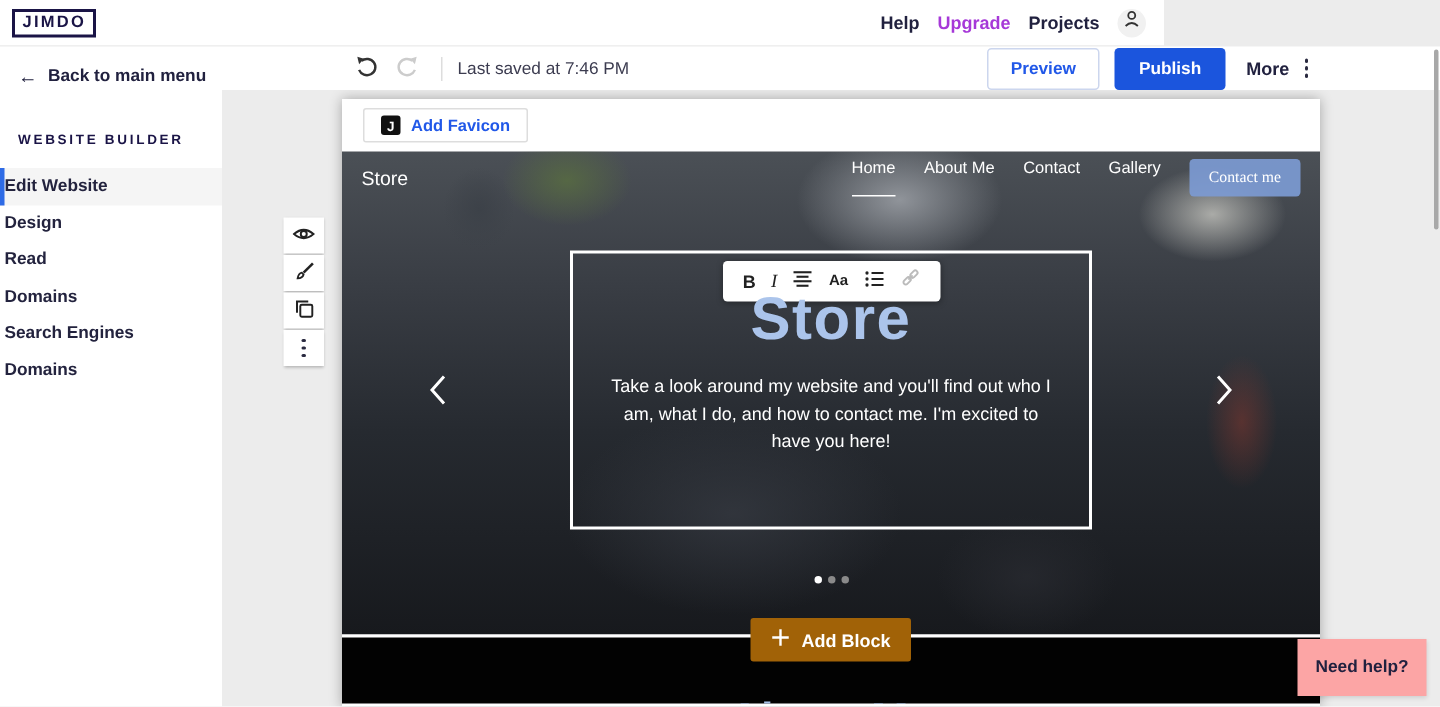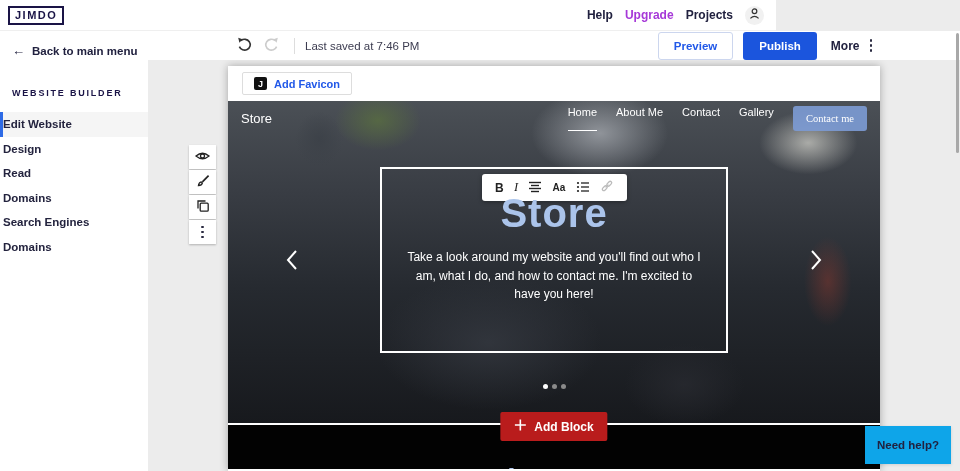--- a/index.html
+++ b/index.html
@@ -79,27 +79,27 @@
   .hero-text { position:absolute; left:24px; right:24px; top:79px; text-align:center; color:#fff; font-size:12px; line-height:1.55; }
   .read-more-wrap { position:absolute; left:0; right:0; top:119px; text-align:center; }
   .btn-readmore { background:#8ba8d8; color:#fff; border:none; border-radius:5px; font-size:11.5px; padding:9px 17px; cursor:pointer; font-family:inherit; }
 
   .chev { position:absolute; top:148px; z-index:4; cursor:pointer; background:none; border:none; }
   .chev.left { left:58px; } .chev.right { right:58px; }
   .carousel-dots { position:absolute; left:0; right:0; top:283px; display:flex; justify-content:center; gap:4px; z-index:4; }
   .cdot { width:5px; height:5px; border-radius:50%; background:#8a8a8a; cursor:pointer; }
   .cdot.active { background:#fff; }
 
-  .add-block { position:absolute; left:50%; transform:translateX(-50%); top:346px; z-index:6; background:#b91c1c; color:#fff; border:none; border-radius:2px; font-size:12px; font-weight:bold; padding:7px 14px; display:flex; align-items:center; gap:8px; cursor:pointer; font-family:inherit; }
+  .add-block { position:absolute; left:50%; transform:translateX(-50%); top:346px; z-index:6; background:#a16207; color:#fff; border:none; border-radius:2px; font-size:12px; font-weight:bold; padding:7px 14px; display:flex; align-items:center; gap:8px; cursor:pointer; font-family:inherit; }
 
   .black-section { height:44px; background:#020202; position:relative; overflow:hidden; }
   .next-title { position:absolute; left:0; right:0; top:38px; text-align:center; color:#a9c2e9; font-size:30px; font-weight:bold; }
 
   
-  .need-help { position:absolute; right:9px; bottom:7px; background:#0ea5e9; padding:13px 12px; font-size:11.5px; font-weight:bold; color:#21213f; cursor:pointer; box-shadow:0 1px 3px rgba(0,0,0,.12); z-index:45; }
+  .need-help { position:absolute; right:9px; bottom:7px; background:#fca5a5; padding:13px 12px; font-size:11.5px; font-weight:bold; color:#21213f; cursor:pointer; box-shadow:0 1px 3px rgba(0,0,0,.12); z-index:45; }
   .scrollbar { position:absolute; right:1px; top:33px; width:3px; height:120px; background:#a8a8a8; border-radius:2px; z-index:50; cursor:pointer; }
 </style>
 </head>
 <body>
 
 <header class="topbar">
   <div class="logo-box">JIMDO</div>
   <nav class="topnav">
     <a>Help</a>
     <a class="upgrade">Upgrade</a>

